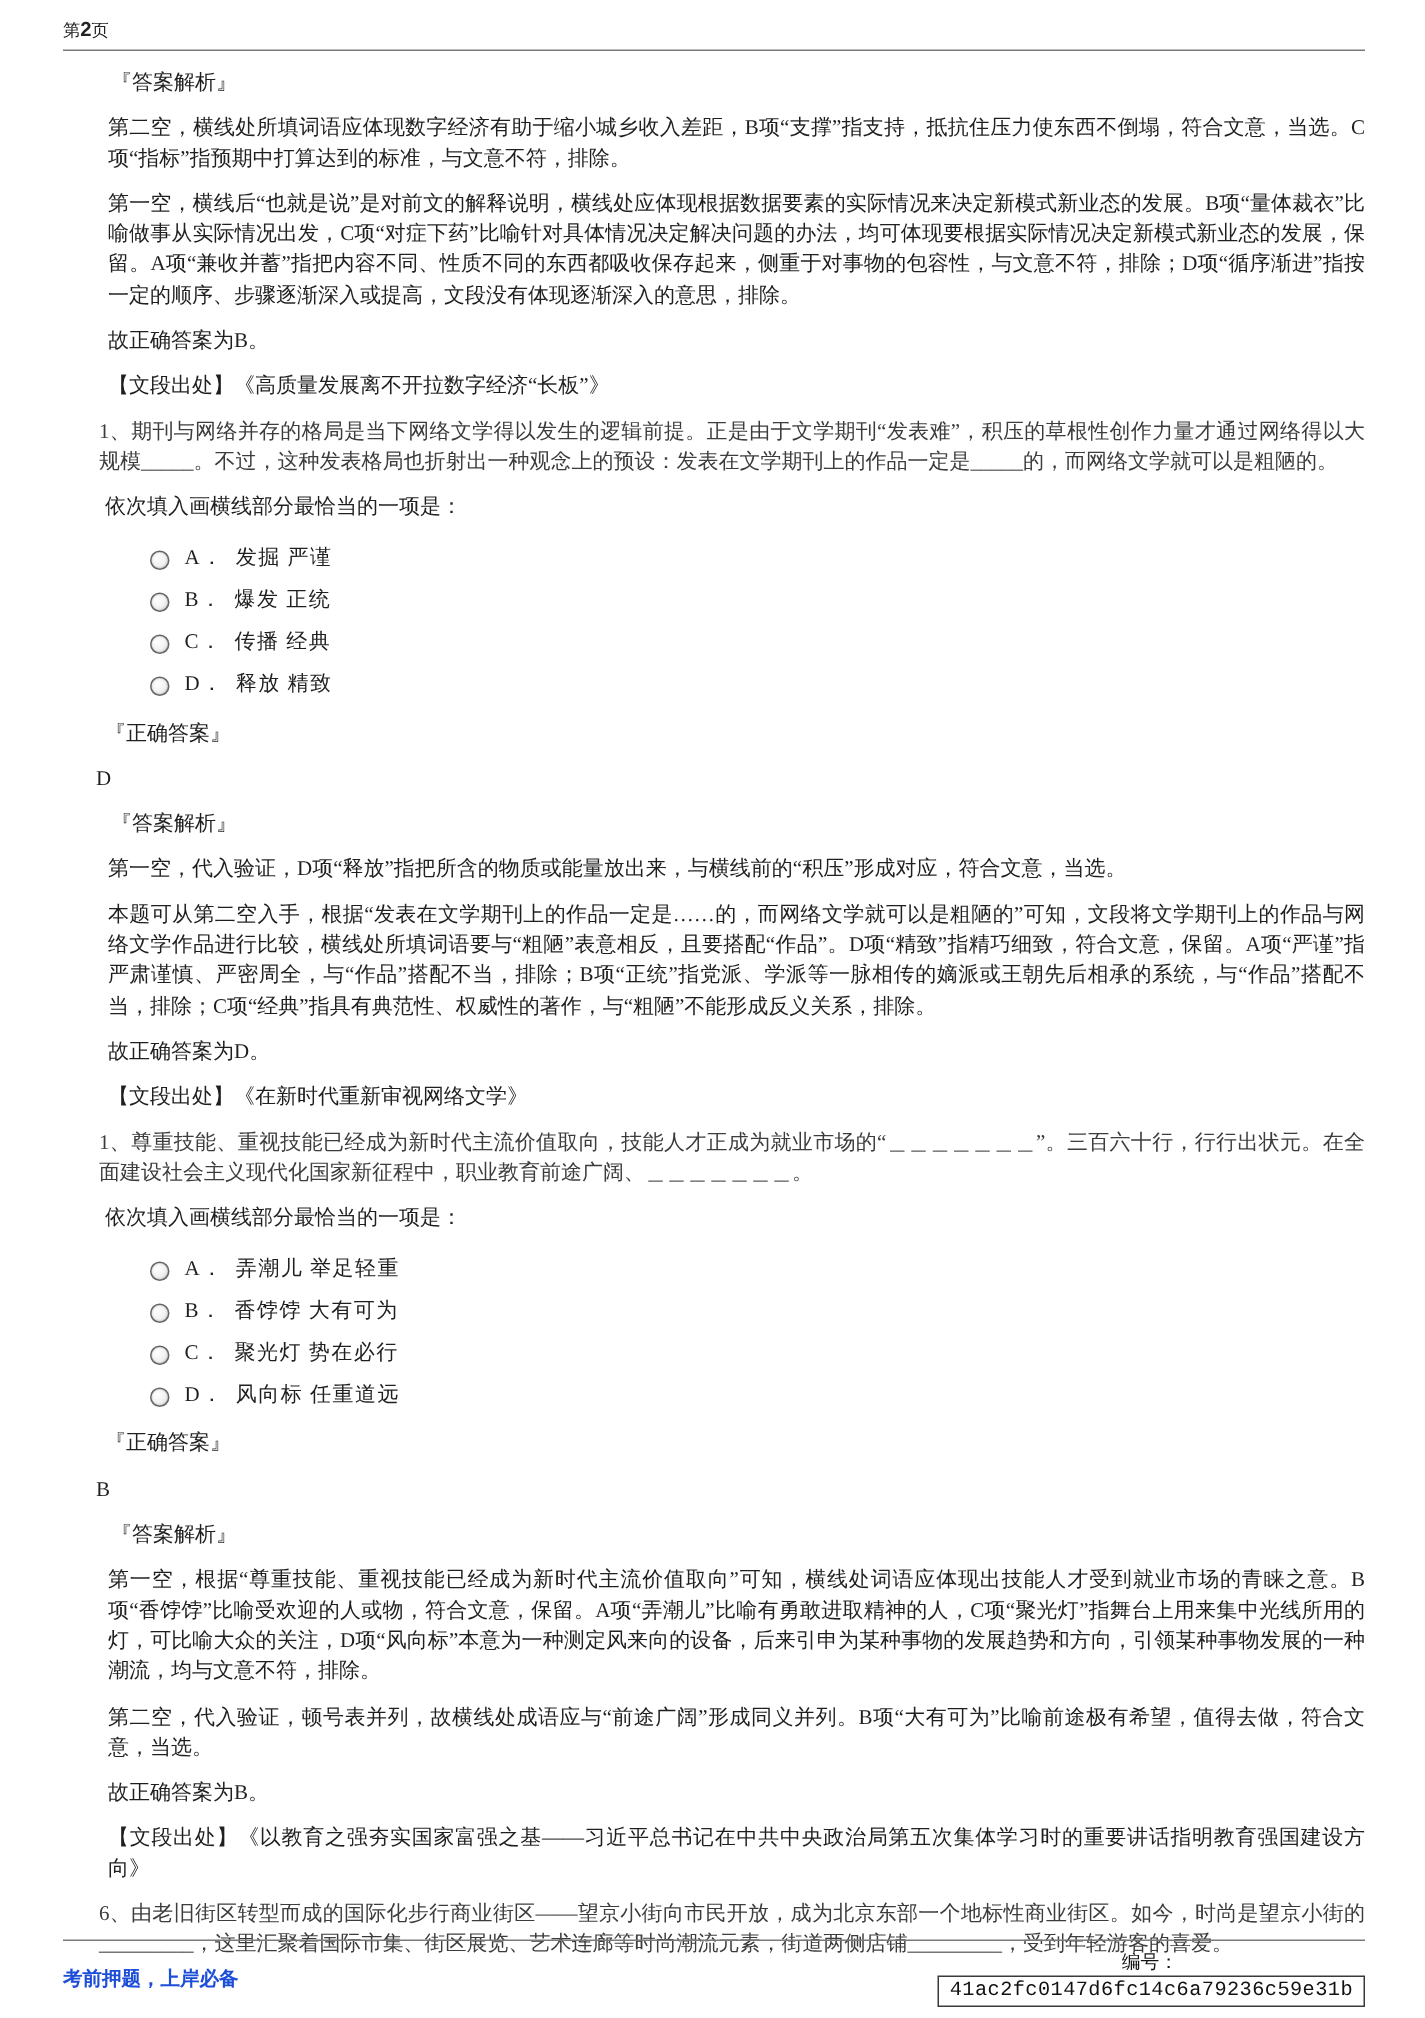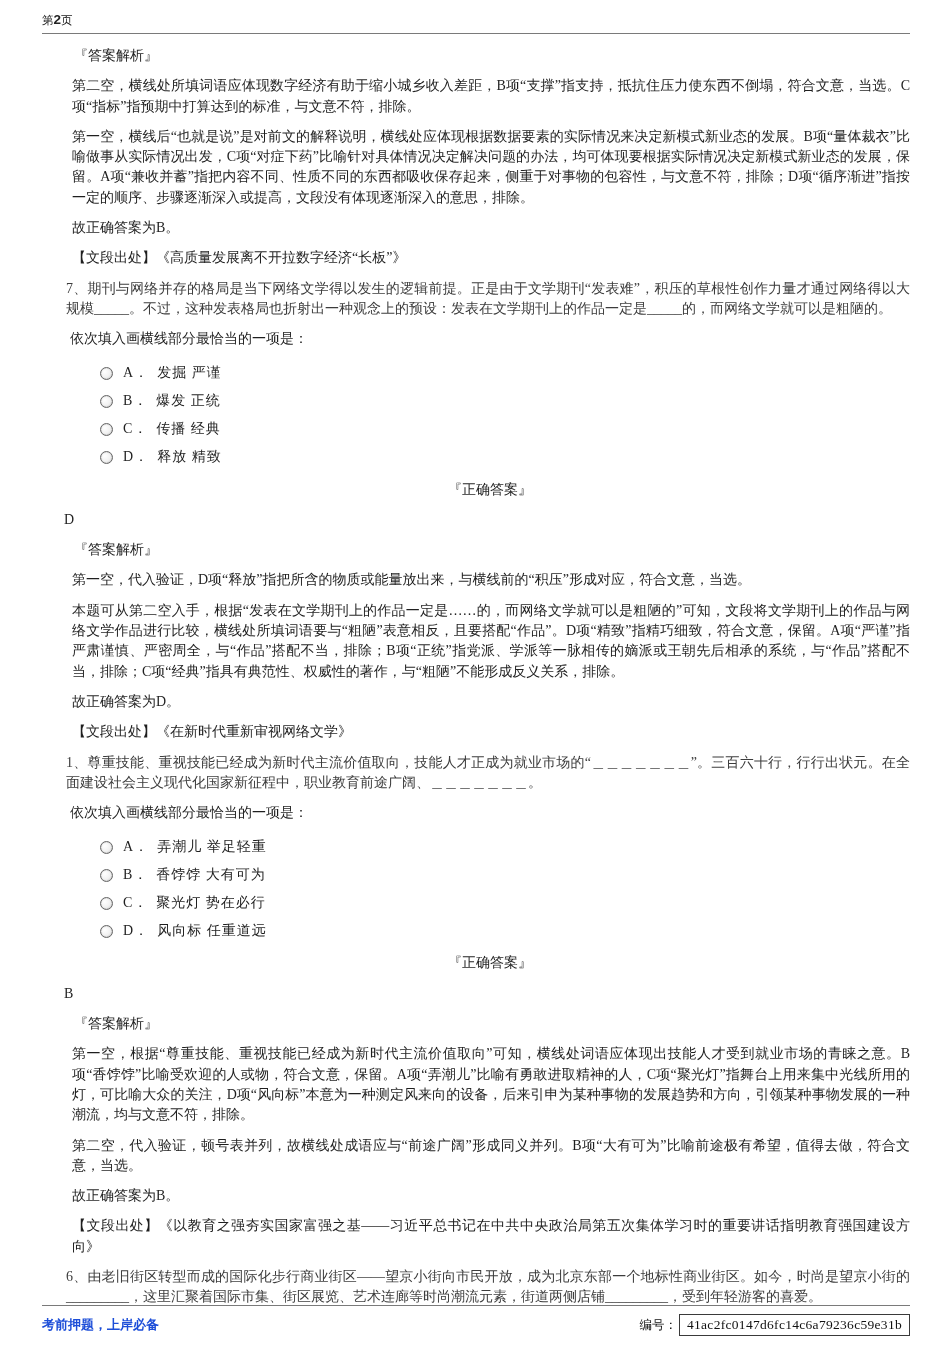--- a/index.html
+++ b/index.html
@@ -25,49 +25,49 @@
   .source{padding-left:12px;margin-bottom:12px;text-align:justify;}
   .stem{padding-left:6px;text-align:justify;margin:14px 0 11px 0;color:#3c3c3c;}
   .prompt{padding-left:10px;margin:12px 0 14px 0;}
   .options{margin:0 0 8px 0;}
   .option{display:flex;align-items:center;padding-left:56px;height:28px;}
   .radio{width:11px;height:11px;border-radius:50%;border:1px solid #666;flex:0 0 auto;
     background:radial-gradient(circle at 35% 35%, #ffffff 0%, #f1f1f1 55%, #c9c9c9 100%);
     box-shadow:inset 0 0 1px #999;}
   .opt-label{margin-left:10px;letter-spacing:1px;}
   .opt-text{margin-left:8px;letter-spacing:1px;}
-  .answer-label{padding-left:10px;margin-bottom:1px;text-align:center;}
+  .answer-label{padding-left:10px;margin-bottom:1px;}
   .answer-value{padding-left:4px;margin-bottom:3px;}
 
   
   .page-footer{position:absolute;left:42px;right:40px;bottom:7px;border-top:1px solid #7a7a7a;
     display:flex;justify-content:space-between;align-items:center;padding-top:6px;min-height:26px;}
   .footer-left{font-size:13px;font-weight:bold;color:#1d4ed8;}
-  .footer-right{display:flex;align-items:center;font-size:12.5px;color:#111;}
+  .footer-right{display:flex;align-items:center;font-size:12.5px;color:#111;flex-direction:column;}
   .code-box{border:1px solid #3a3a3a;padding:2px 7px;font-size:13.5px;margin-left:2px;
-    font-family:Liberation Serif, serif;letter-spacing:.3px;}
+    font-family:Liberation Mono, monospace;letter-spacing:.3px;}
 </style>
 </head>
 <body>
 
 <div class="page">
 
   <header class="page-header">
     <div class="page-num"><span>第</span><b>2</b><span>页</span></div>
   </header>
 
   <main class="content">
 
     <p class="label">『答案解析』</p>
     <p class="para">第二空，横线处所填词语应体现数字经济有助于缩小城乡收入差距，B项“支撑”指支持，抵抗住压力使东西不倒塌，符合文意，当选。C项“指标”指预期中打算达到的标准，与文意不符，排除。</p>
     <p class="para">第一空，横线后“也就是说”是对前文的解释说明，横线处应体现根据数据要素的实际情况来决定新模式新业态的发展。B项“量体裁衣”比喻做事从实际情况出发，C项“对症下药”比喻针对具体情况决定解决问题的办法，均可体现要根据实际情况决定新模式新业态的发展，保留。A项“兼收并蓄”指把内容不同、性质不同的东西都吸收保存起来，侧重于对事物的包容性，与文意不符，排除；D项“循序渐进”指按一定的顺序、步骤逐渐深入或提高，文段没有体现逐渐深入的意思，排除。</p>
     <p class="conclusion">故正确答案为B。</p>
     <p class="source">【文段出处】《高质量发展离不开拉数字经济“长板”》</p>
 
-    <p class="stem">7、期刊与网络并存的格局是当下网络文学得以发生的逻辑前提。正是由于文学期刊“发表难”，积压的草根性创作力量才通过网络得以大规模_____。不过，这种发表格局也折射出一种观念上的预设：发表在文学期刊上的作品一定是_____的，而网络文学就可以是粗陋的。</p>
+    <p class="stem">1、期刊与网络并存的格局是当下网络文学得以发生的逻辑前提。正是由于文学期刊“发表难”，积压的草根性创作力量才通过网络得以大规模_____。不过，这种发表格局也折射出一种观念上的预设：发表在文学期刊上的作品一定是_____的，而网络文学就可以是粗陋的。</p>
     <p class="prompt">依次填入画横线部分最恰当的一项是：</p>
     <div class="options">
       <div class="option">
         <span class="radio"></span>
         <span class="opt-label">A．</span>
         <span class="opt-text">发掘 严谨</span>
       </div>
       <div class="option">
         <span class="radio"></span>
         <span class="opt-label">B．</span>

